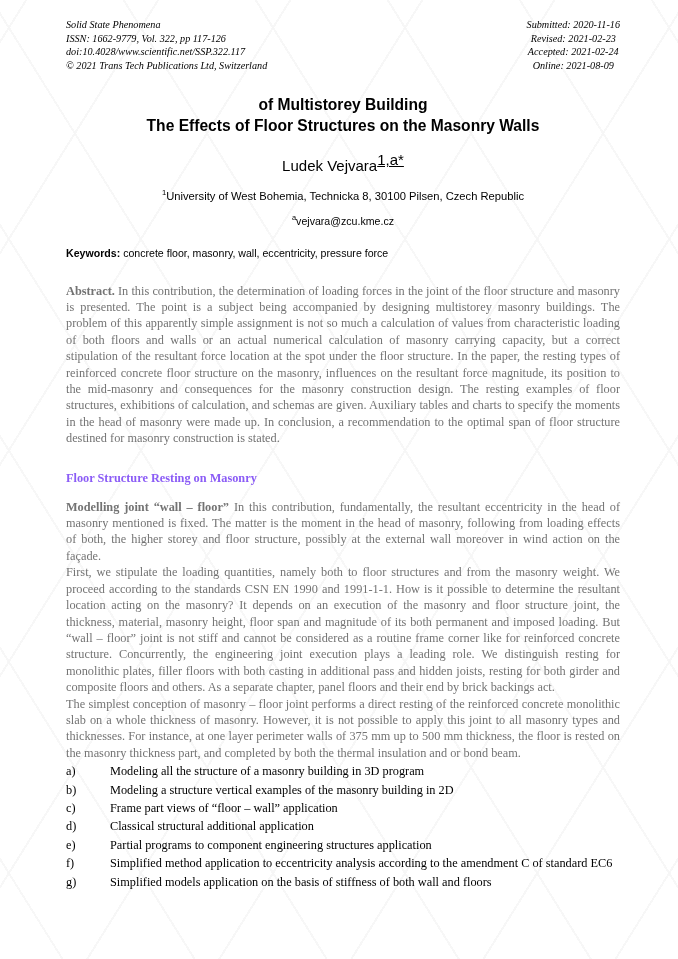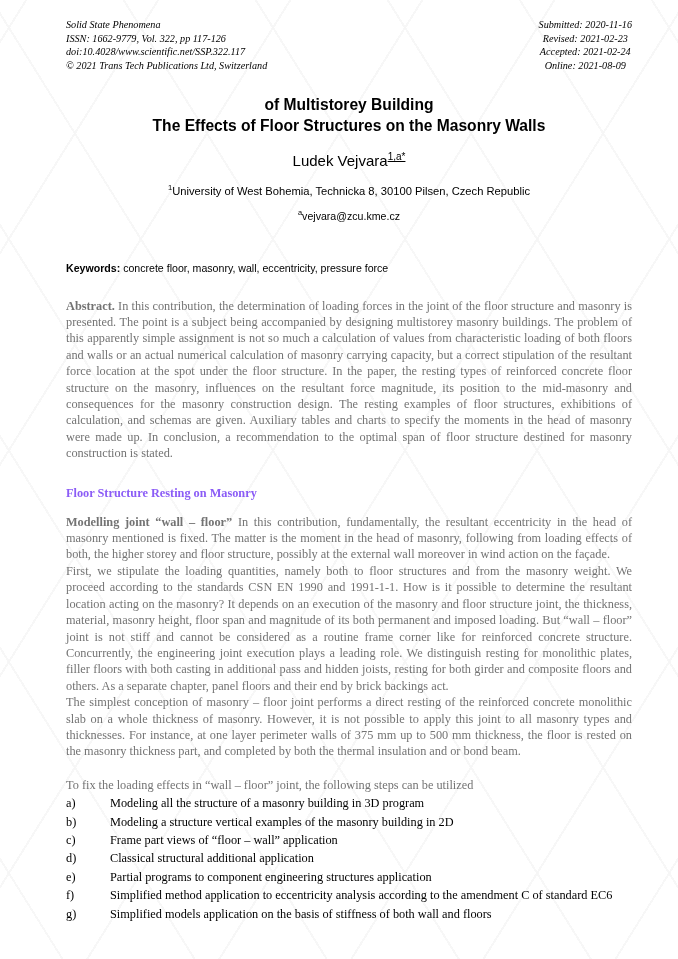--- a/index.html
+++ b/index.html
@@ -35,21 +35,21 @@
         rgba(90,90,90,0) 0px,
         rgba(90,90,90,0) 52px,
         rgba(90,90,90,0.85) 52px,
         rgba(90,90,90,0.85) 54px,
         rgba(90,90,90,0) 54px,
         rgba(90,90,90,0) 112px);
   }
 
   #content {
     position: relative;
-    padding: 18px 46px 0 66px;
+    padding: 18px 58px 0 66px;
     box-sizing: border-box;
     z-index: 2;
   }
 
   
   .journal-header {
     display: flex;
     justify-content: space-between;
     align-items: flex-start;
     font-family: "Liberation Serif", serif;
@@ -72,21 +72,21 @@
     text-align: center;
     color: #000;
   }
   .author {
     margin-top: 15px;
     font-family: "Liberation Sans", sans-serif;
     font-size: 15px;
     text-align: center;
     color: #000;
   }
-  .author sup { font-size: 10px; vertical-align: super; text-decoration: underline; }
+  .author sup { font-size: 15px; vertical-align: super; text-decoration: underline; }
 
   .affiliation {
     margin-top: 14px;
     font-family: "Liberation Sans", sans-serif;
     font-size: 11.2px;
     text-align: center;
     color: #000;
   }
   .affiliation sup { font-size: 7.6px; vertical-align: super; }
 
@@ -94,21 +94,21 @@
     margin-top: 11px;
     font-family: "Liberation Sans", sans-serif;
     font-size: 10.6px;
     text-align: center;
     color: #000;
   }
   .email sup { font-size: 7.4px; vertical-align: super; }
 
   
   .keywords {
-    margin-top: 40px;
+    margin-top: 20px;
     font-family: "Liberation Sans", sans-serif;
     font-size: 10.6px;
     color: #000;
   }
   .keywords .kw-label { font-weight: bold; }
 
   
   .body-text {
     font-family: "Liberation Serif", serif;
     font-size: 12.3px;
@@ -194,21 +194,20 @@
     <div class="body-text abstract"><span class="lead">Abstract.</span><span> In this contribution, the determination of loading forces in the joint of the floor structure and masonry is presented. The point is a subject being accompanied by designing multistorey masonry buildings. The problem of this apparently simple assignment is not so much a calculation of values from characteristic loading of both floors and walls or an actual numerical calculation of masonry carrying capacity, but a correct stipulation of the resultant force location at the spot under the floor structure. In the paper, the resting types of reinforced concrete floor structure on the masonry, influences on the resultant force magnitude, its position to the mid-masonry and consequences for the masonry construction design. The resting examples of floor structures, exhibitions of calculation, and schemas are given. Auxiliary tables and charts to specify the moments in the head of masonry were made up. In conclusion, a recommendation to the optimal span of floor structure destined for masonry construction is stated.</span></div>
 
     <div class="section-heading">Floor Structure Resting on Masonry</div>
 
     <div class="body-text para"><span class="lead">Modelling joint “wall – floor”</span><span> In this contribution, fundamentally, the resultant eccentricity in the head of masonry mentioned is fixed. The matter is the moment in the head of masonry, following from loading effects of both, the higher storey and floor structure, possibly at the external wall moreover in wind action on the façade.</span></div>
 
     <div class="body-text para tight"><span>First, we stipulate the loading quantities, namely both to floor structures and from the masonry weight. We proceed according to the standards CSN EN 1990 and 1991-1-1. How is it possible to determine the resultant location acting on the masonry? It depends on an execution of the masonry and floor structure joint, the thickness, material, masonry height, floor span and magnitude of its both permanent and imposed loading. But “wall – floor” joint is not stiff and cannot be considered as a routine frame corner like for reinforced concrete structure. Concurrently, the engineering joint execution plays a leading role. We distinguish resting for monolithic plates, filler floors with both casting in additional pass and hidden joists, resting for both girder and composite floors and others. As a separate chapter, panel floors and their end by brick backings act.</span></div>
 
     <div class="body-text para tight"><span>The simplest conception of masonry – floor joint performs a direct resting of the reinforced concrete monolithic slab on a whole thickness of masonry. However, it is not possible to apply this joint to all masonry types and thicknesses. For instance, at one layer perimeter walls of 375 mm up to 500 mm thickness, the floor is rested on the masonry thickness part, and completed by both the thermal insulation and or bond beam.</span></div>
 
-    <div class="body-text steps-intro">To fix the loading effects in “wall – floor” joint, the following steps can be utilized</div>
 
     <div class="step-list">
       <div class="step-row">
         <span class="step-marker">a)</span>
         <span class="step-text">Modeling all the structure of a masonry building in 3D program</span>
       </div>
       <div class="step-row">
         <span class="step-marker">b)</span>
         <span class="step-text">Modeling a structure vertical examples of the masonry building in 2D</span>
       </div>

